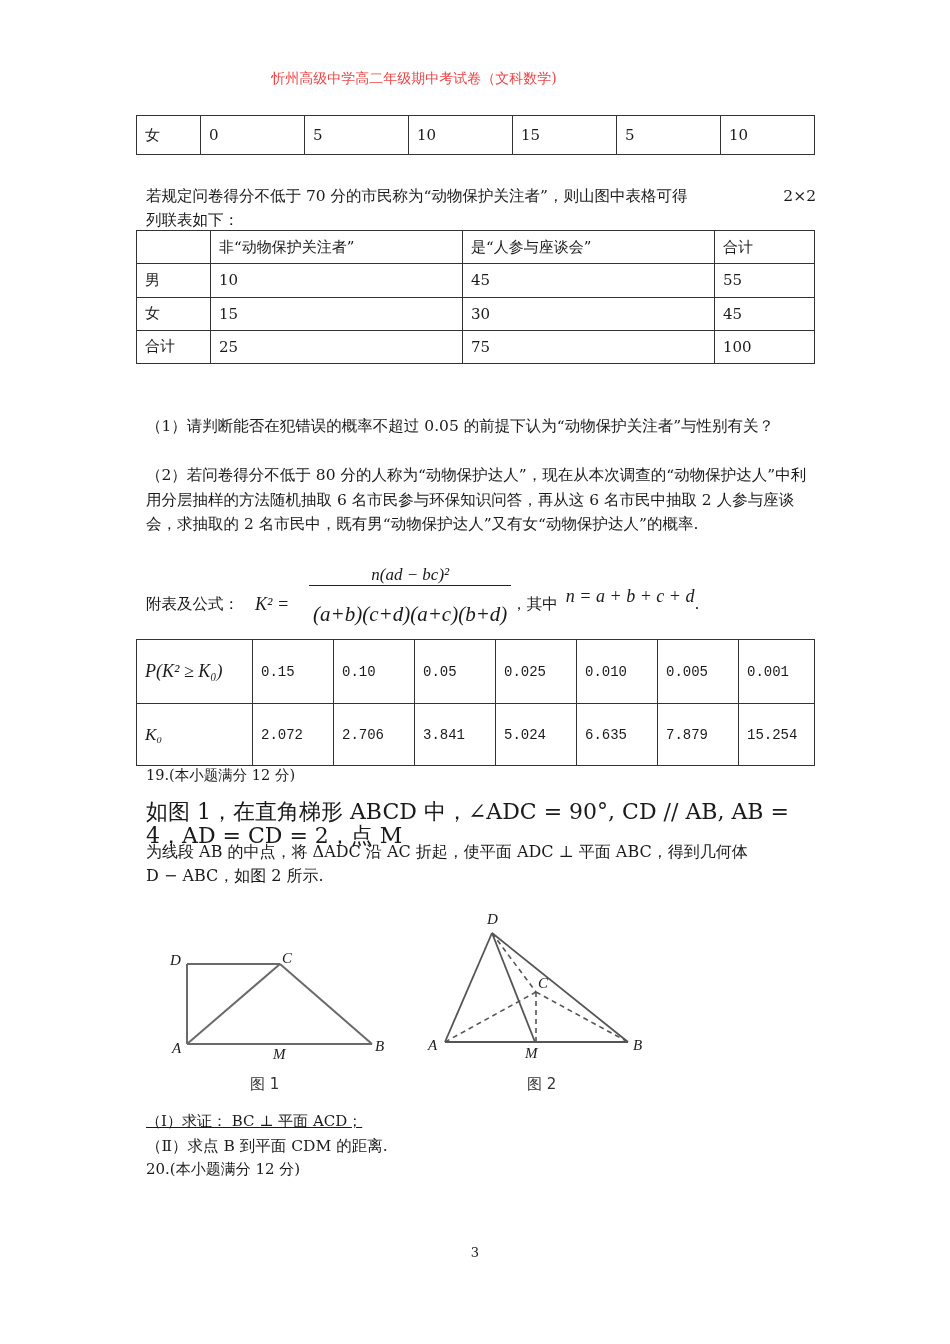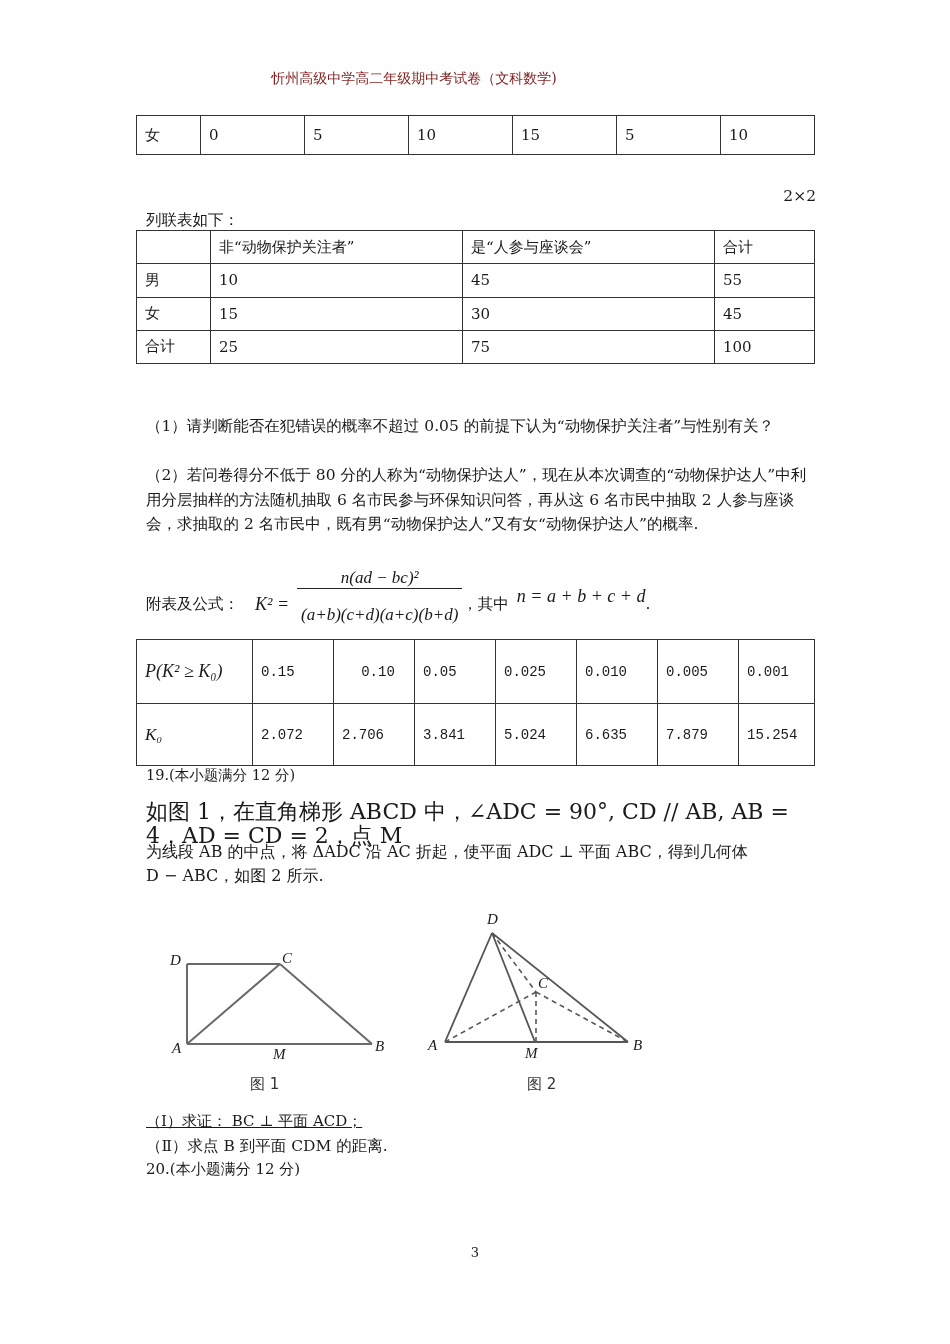--- a/index.html
+++ b/index.html
@@ -1,27 +1,27 @@
 <!DOCTYPE html>
 <html><head>
 <meta charset="utf-8">
 <style>
   html, body { margin:0; padding:0; background:#ffffff; }
   body { width:950px; height:1344px; position:relative; overflow:hidden;
          font-family:"DejaVu Serif","Liberation Serif",serif; color:#1a1a1a; }
   .abs { position:absolute; }
-  .header { left:0; width:828px; top:70px; text-align:center; font-size:14px; color:#7f1d1d; }
+  .header { left:0; width:828px; top:70px; text-align:center; font-size:14px; color:#ef4444; }
   table.grid { border-collapse:collapse; position:absolute; font-size:15px; }
   table.grid td { border:1.5px solid #333; padding:0 0 0 8px; vertical-align:middle; }
   .para { left:146px; width:670px; font-size:15.5px; line-height:24px; }
   .math { font-family:"Liberation Serif","DejaVu Serif",serif; font-style:italic; }
   .mono { font-family:"Liberation Mono","DejaVu Sans Mono",monospace; font-size:14px;margin-left:21px; }
   .frac { display:inline-block; vertical-align:middle; text-align:center; }
   .frac .num { display:block; padding:0 4px; border-bottom:1.2px solid #222; font-size:17px; }
-  .frac .den { display:block; padding:16px 4px; font-size:17px; }
+  .frac .den { display:block; padding:16px 4px; font-size:21px; }
   .caption { font-size:15px; font-family:"DejaVu Sans","Liberation Sans",sans-serif; color:#333; }
   .fig-label { font-family:"Liberation Serif",serif; font-style:italic; font-size:15px; position:absolute; }
 </style>
 </head>
 <body>
 
 <div class="abs header">忻州高级中学高二年级期中考试卷（文科数学)</div>
 
 <table class="grid" style="left:136px; top:115px; width:679px; height:40px;">
   <tbody>
@@ -31,21 +31,21 @@
     <td style="width:95px;">5</td>
     <td style="width:95px;">10</td>
     <td style="width:95px;">15</td>
     <td style="width:95px;">5</td>
     <td>10</td>
   </tr>
 </tbody>
   </table>
 
 <div class="abs para" style="top:184px;">
-  <span style="float:right;">2×2</span><br>
+  <span>若规定问卷得分不低于 70 分的市民称为“动物保护关注者”，则山图中表格可得</span><span style="float:right;">2×2</span><br>
   <span>列联表如下：</span>
 </div>
 
 <table class="grid" style="left:136px; top:230px; width:679px; height:134px;">
   <tbody>
       <tr>
     <td style="width:65px;"></td>
     <td style="width:243px;">非“动物保护关注者”</td>
     <td style="width:243px;">是“人参与座谈会”</td>
     <td>合计</td>
@@ -70,35 +70,35 @@
   </tr>
 </tbody>
   </table>
 
 <div class="abs para" style="top:414px; line-height:24.5px;">（1）请判断能否在犯错误的概率不超过 0.05 的前提下认为“动物保护关注者”与性别有关？</div>
 <div class="abs para" style="top:463px; line-height:24.5px;">（2）若问卷得分不低于 80 分的人称为“动物保护达人”，现在从本次调查的“动物保护达人”中利用分层抽样的方法随机抽取 6 名市民参与环保知识问答，再从这 6 名市民中抽取 2 人参与座谈会，求抽取的 2 名市民中，既有男“动物保护达人”又有女“动物保护达人”的概率.</div>
 
 <div class="abs" style="left:146px; top:576px; width:680px; height:56px; font-size:15.5px; display:flex; align-items:center;">
   <span>附表及公式：</span>
   <span class="math" style="font-size:18px; margin-left:16px;">K² =</span>
-  <span class="frac math" style="margin-left:8px;">
+  <span class="frac math" style="margin-left:20px;">
     <span class="num">n(ad − bc)²</span>
     <span class="den">(a+b)(c+d)(a+c)(b+d)</span>
   </span>
   <span>，其中</span>
   <span class="math" style="font-size:18px; position:relative; top:-8px;margin-left:8px;">n = a + b + c + d</span>
   <span>.</span>
 </div>
 
 <table class="grid" style="left:136px; top:639px; width:679px; height:127px;">
   <tbody>
       <tr>
     <td style="width:107px;" class="math"><span style="font-size:18px;">P(K² ≥ K₀)</span></td>
     <td style="width:72px;" class="mono">0.15</td>
-    <td style="width:72px;text-align:center;" class="mono">0.10</td>
+    <td style="width:72px;" class="mono">0.10</td>
     <td style="width:72px;" class="mono">0.05</td>
     <td style="width:72px;" class="mono">0.025</td>
     <td style="width:72px;" class="mono">0.010</td>
     <td style="width:72px;" class="mono">0.005</td>
     <td class="mono">0.001</td>
   </tr>
   <tr>
     <td class="math"><span style="font-size:17px;">K₀</span></td>
     <td class="mono">2.072</td>
     <td class="mono">2.706</td>

